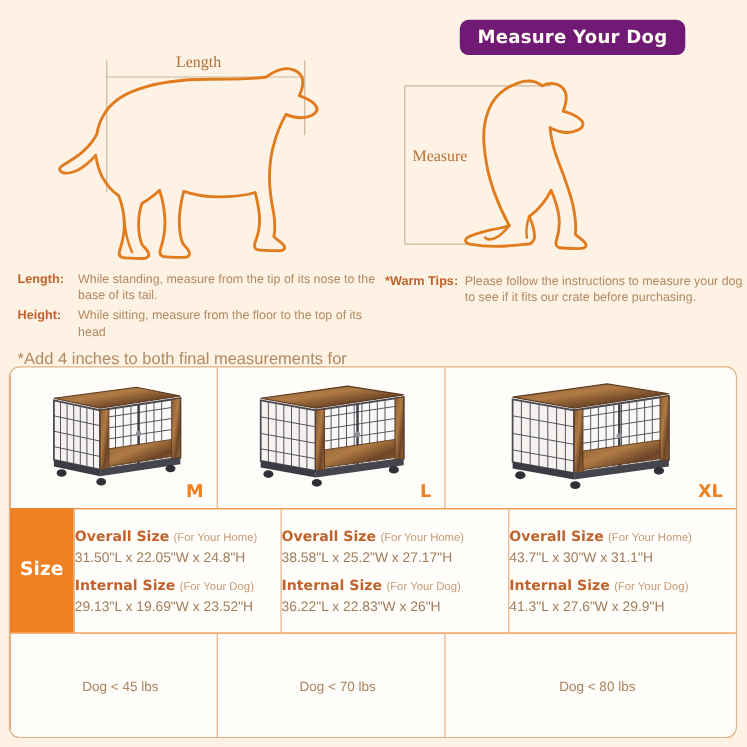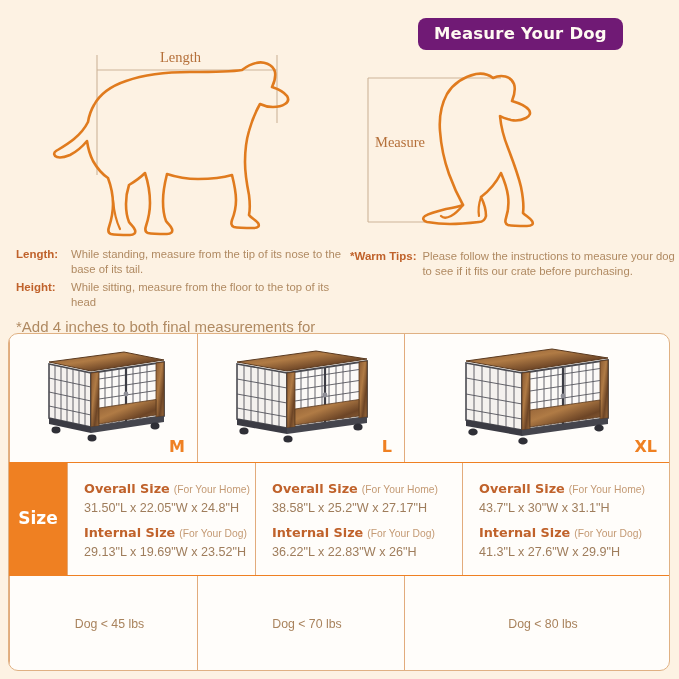--- a/index.html
+++ b/index.html
@@ -166,21 +166,21 @@
     position: absolute;
     right: 12px;
     bottom: 6px;
     color: #ef8022;
     font-weight: bold;
     font-size: 16px;
     font-family: "DejaVu Sans", sans-serif;
   }
 
   
-  .size-cell { padding-left: 16px; }
+  .size-cell { }
   .size-line1 { margin-bottom: 1px; white-space: nowrap; }
   .size-line2 { margin-bottom: 7px; white-space: nowrap; }
   .size-line3 { margin-bottom: 1px; white-space: nowrap; }
   .size-line4 { white-space: nowrap; }
   .sz-strong {
     color: #c0622b;
     font-weight: bold;
     font-size: 12.8px;
     font-family: "DejaVu Sans", sans-serif;
   }

